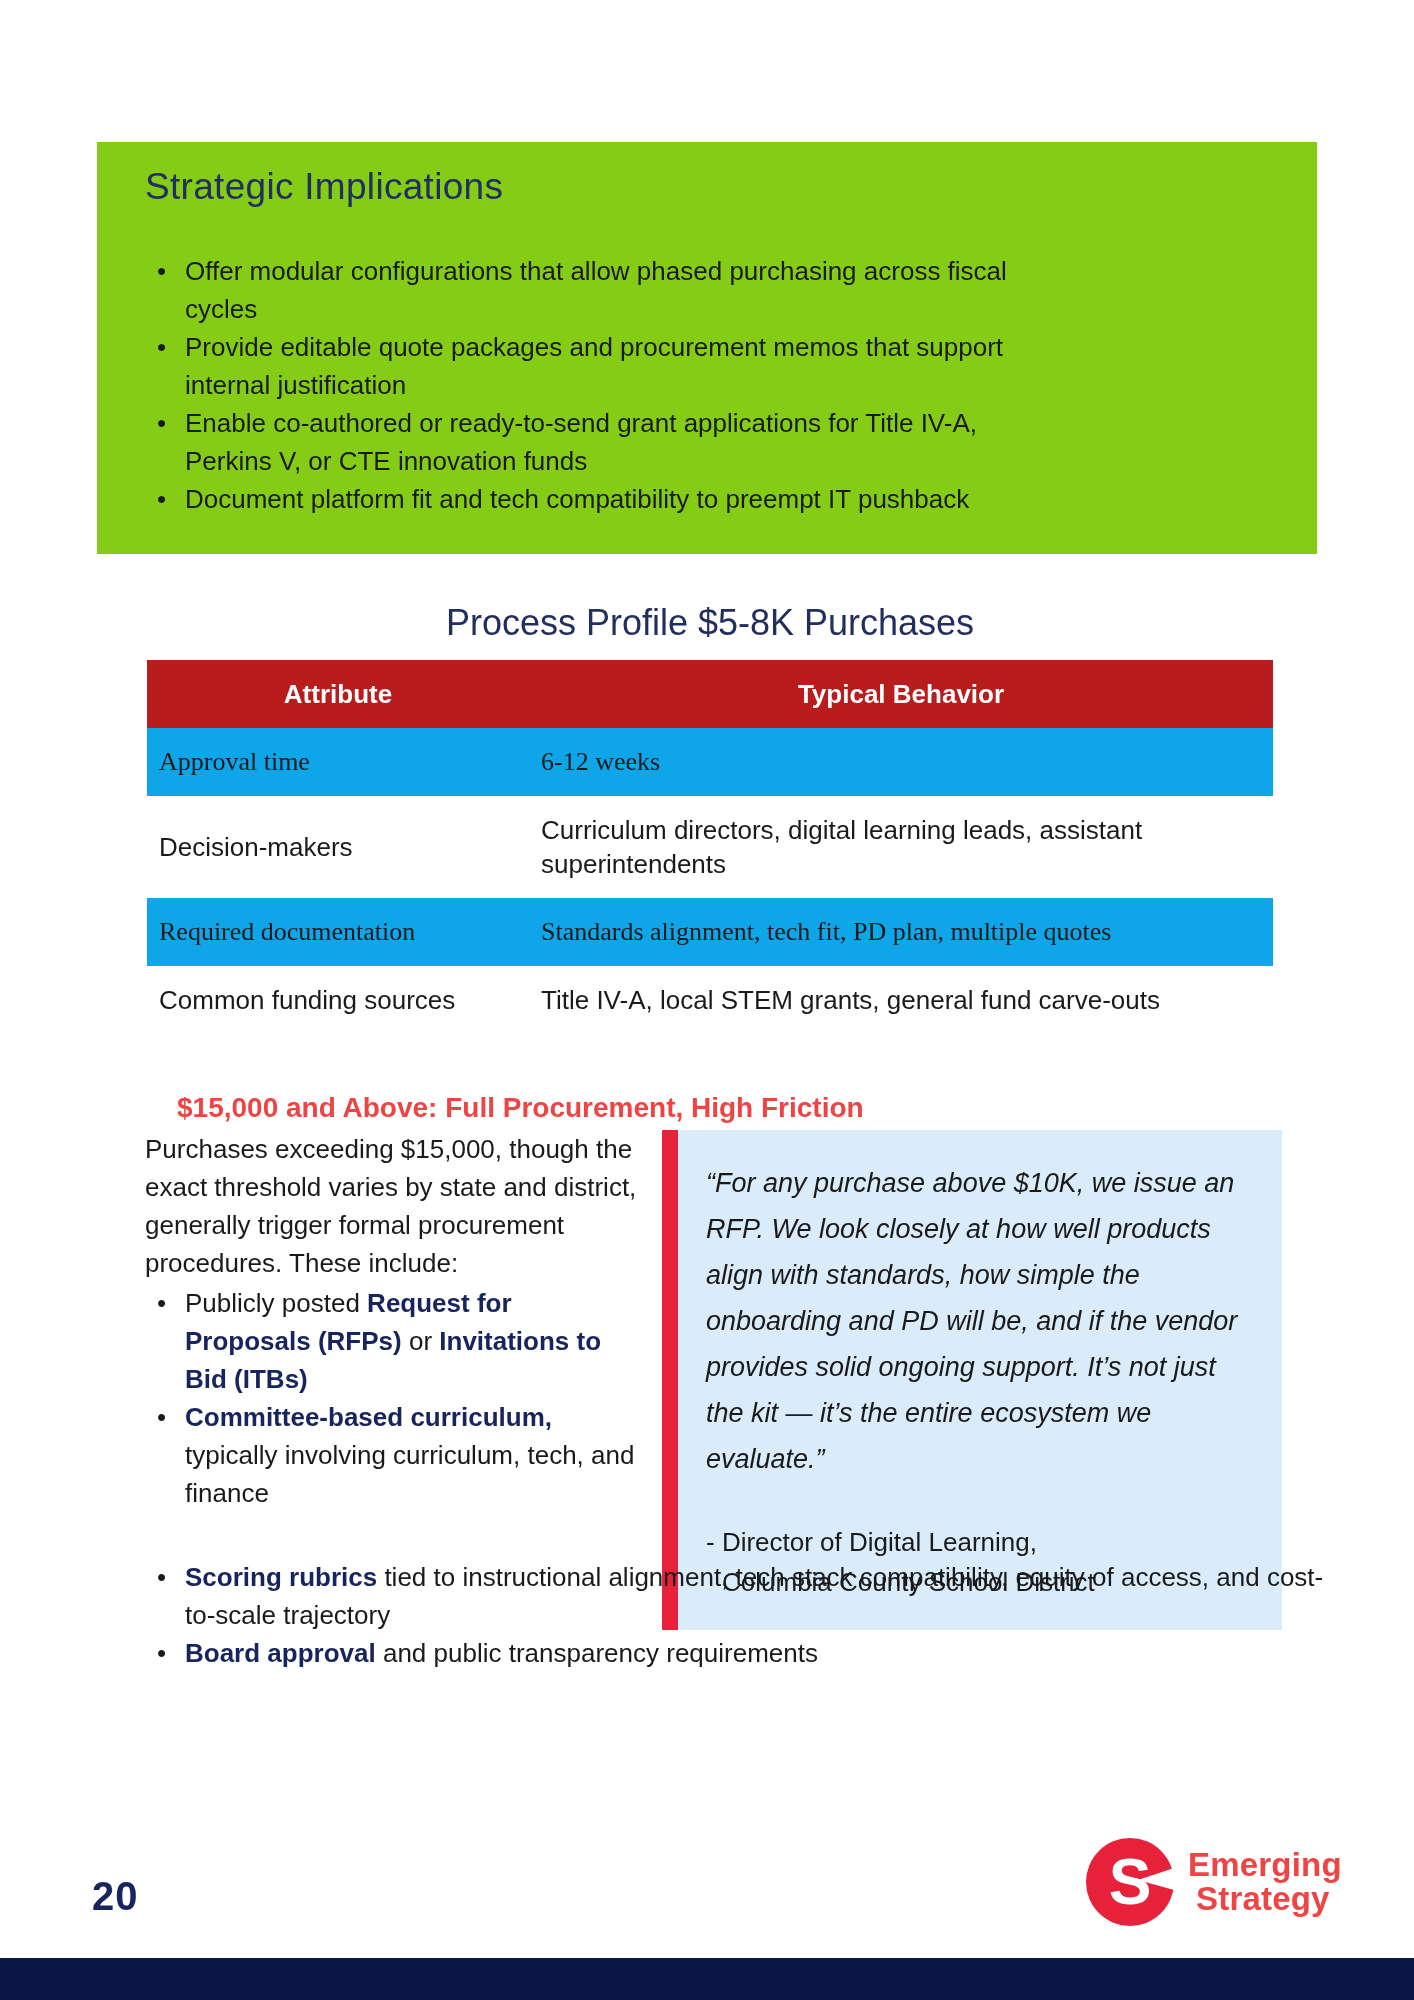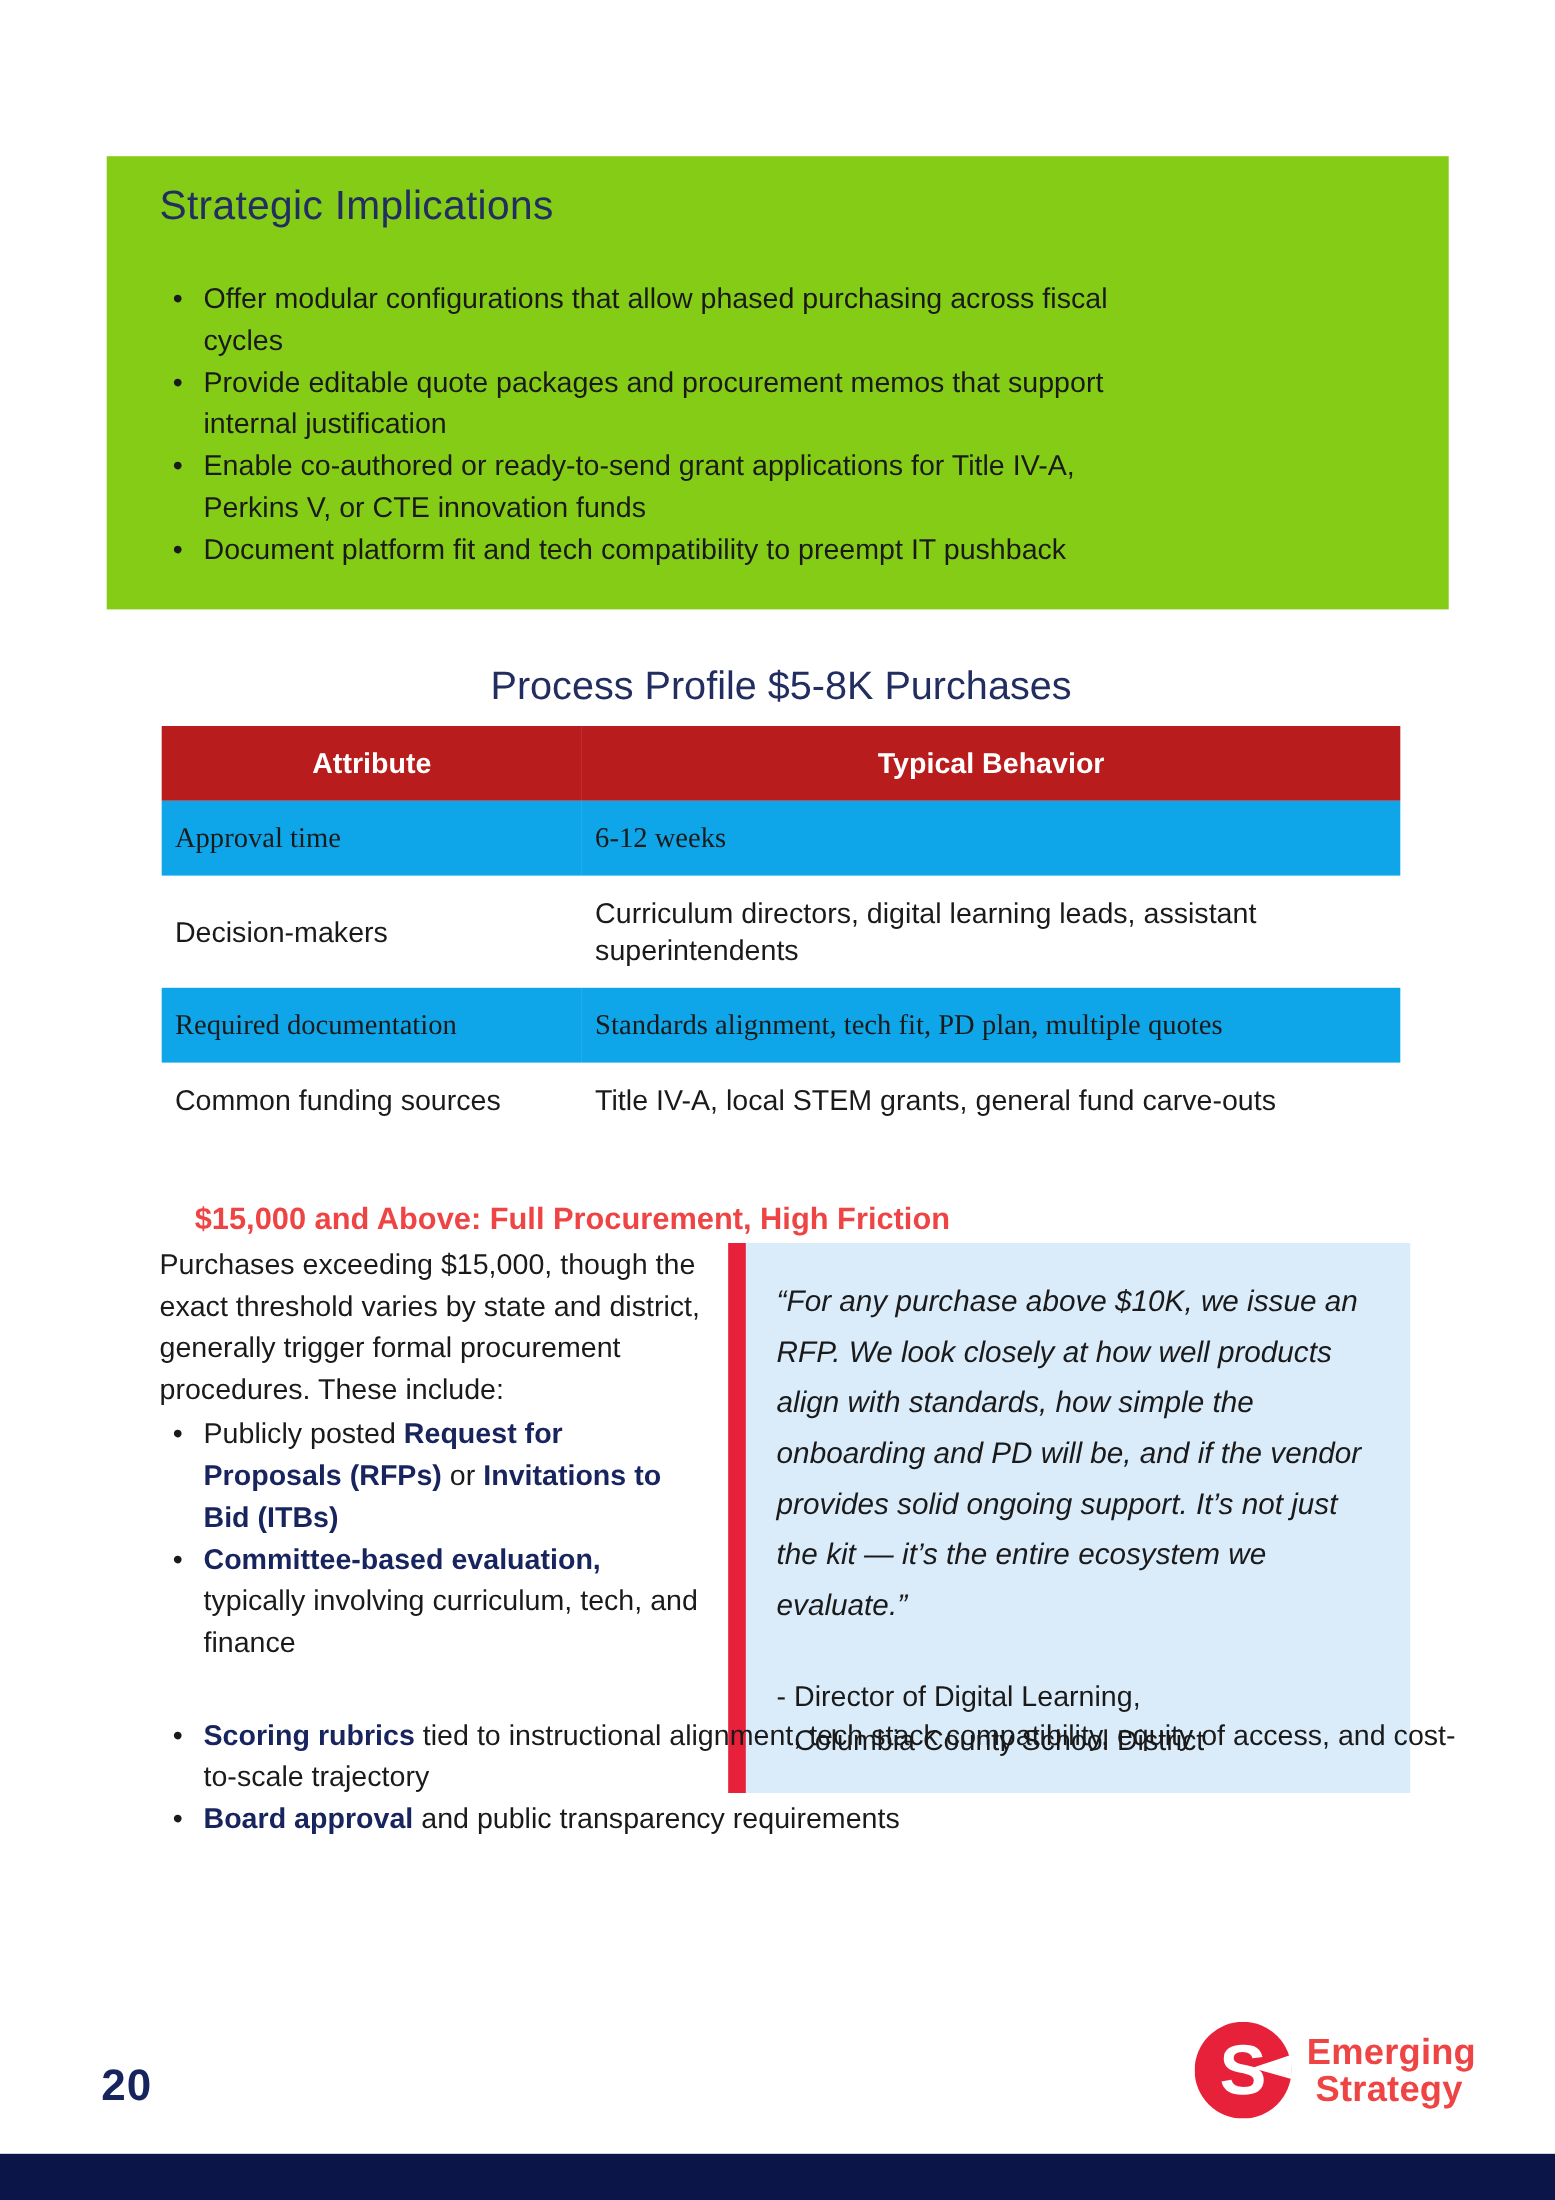--- a/index.html
+++ b/index.html
@@ -139,21 +139,21 @@
 <h3 class="section-heading">$15,000 and Above: Full Procurement, High Friction</h3>
 
 <div class="two-col">
   <div class="left-col">
     <p>Purchases exceeding $15,000, though the exact threshold varies by state and district, generally trigger formal procurement procedures. These include:</p>
     <ul class="blist">
       <li>
         <span><span>Publicly posted </span><span class="nb">Request for Proposals (RFPs)</span><span> or </span><span class="nb">Invitations to Bid (ITBs)</span></span>
       </li>
       <li>
-        <span><span class="nb">Committee-based evaluation,</span><span> typically involving curriculum, tech, and finance</span></span>
+        <span><span class="nb">Committee-based curriculum,</span><span> typically involving curriculum, tech, and finance</span></span>
       </li>
     </ul>
   </div>
 
   <aside class="quote-box">
     <p class="quote-text">“For any purchase above $10K, we issue an RFP. We look closely at how well products align with standards, how simple the onboarding and PD will be, and if the vendor provides solid ongoing support. It’s not just the kit — it’s the entire ecosystem we evaluate.”</p>
     <div class="quote-attr">
       <div>- Director of Digital Learning,</div>
       <div class="attr2">Columbia County School District</div>
     </div>

